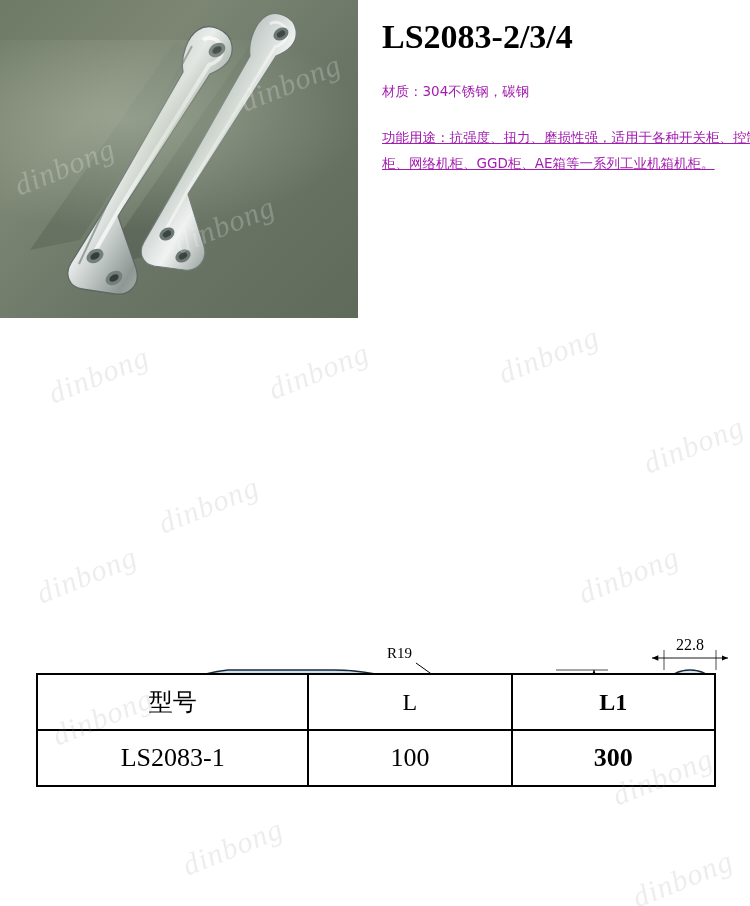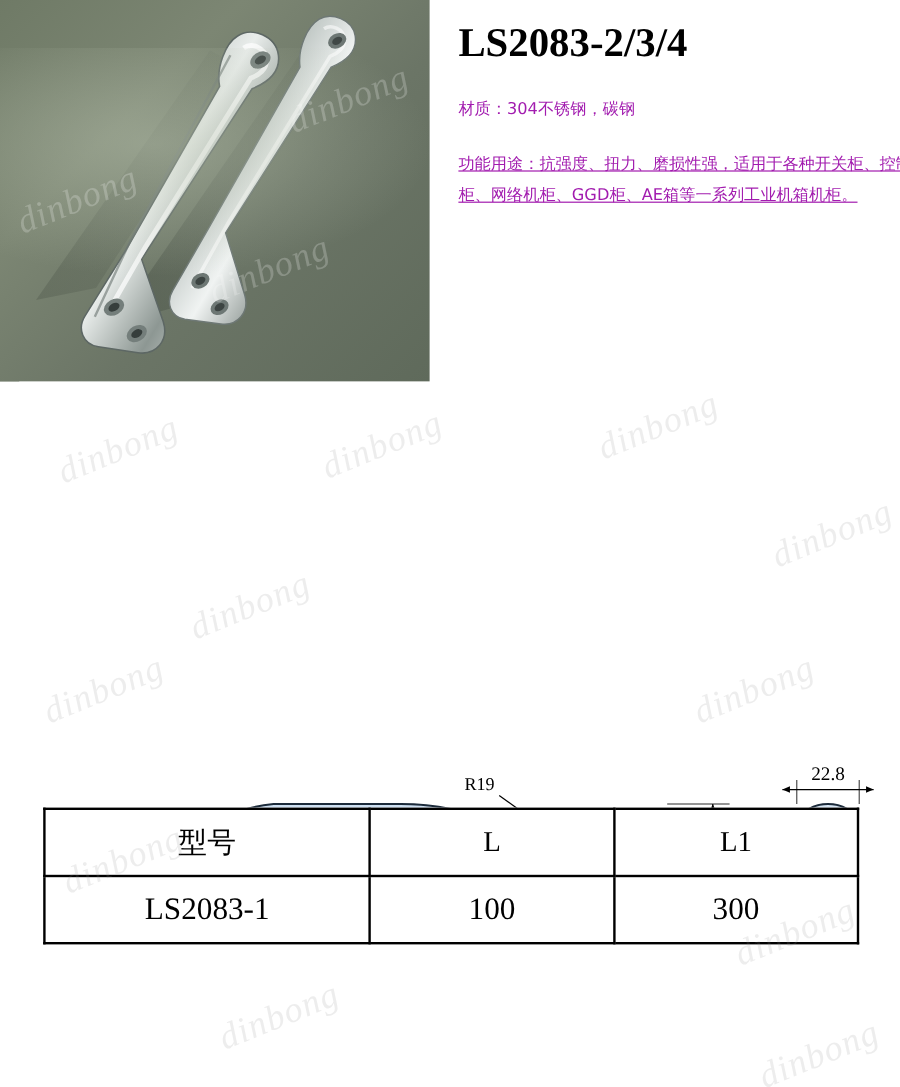--- a/index.html
+++ b/index.html
@@ -96,21 +96,21 @@
     text-align: center;
     font-weight: normal;
     height: 56px;
     font-size: 26px;
     color: #000;
     background: transparent;
   }
   #spec-table th { font-size: 24px; }
   #spec-table th:first-child, #spec-table td:first-child { width: 272px; }
   #spec-table th:nth-child(2), #spec-table td:nth-child(2) { width: 204px; }
-  #spec-table th:nth-child(3), #spec-table td:nth-child(3) { width: 204px; }
+  #spec-table th:nth-child(3), #spec-table td:nth-child(3) { width: 204px; font-weight: bold; }
   .cn-head { font-family: "DejaVu Sans", sans-serif; font-weight: bold; font-size: 25px; }
 </style>
 </head>
 <body>
 
 <div id="page">
 
   <div id="photo">
     <div class="hl"></div>
     <svg width="358" height="318" viewBox="0 0 358 318">

